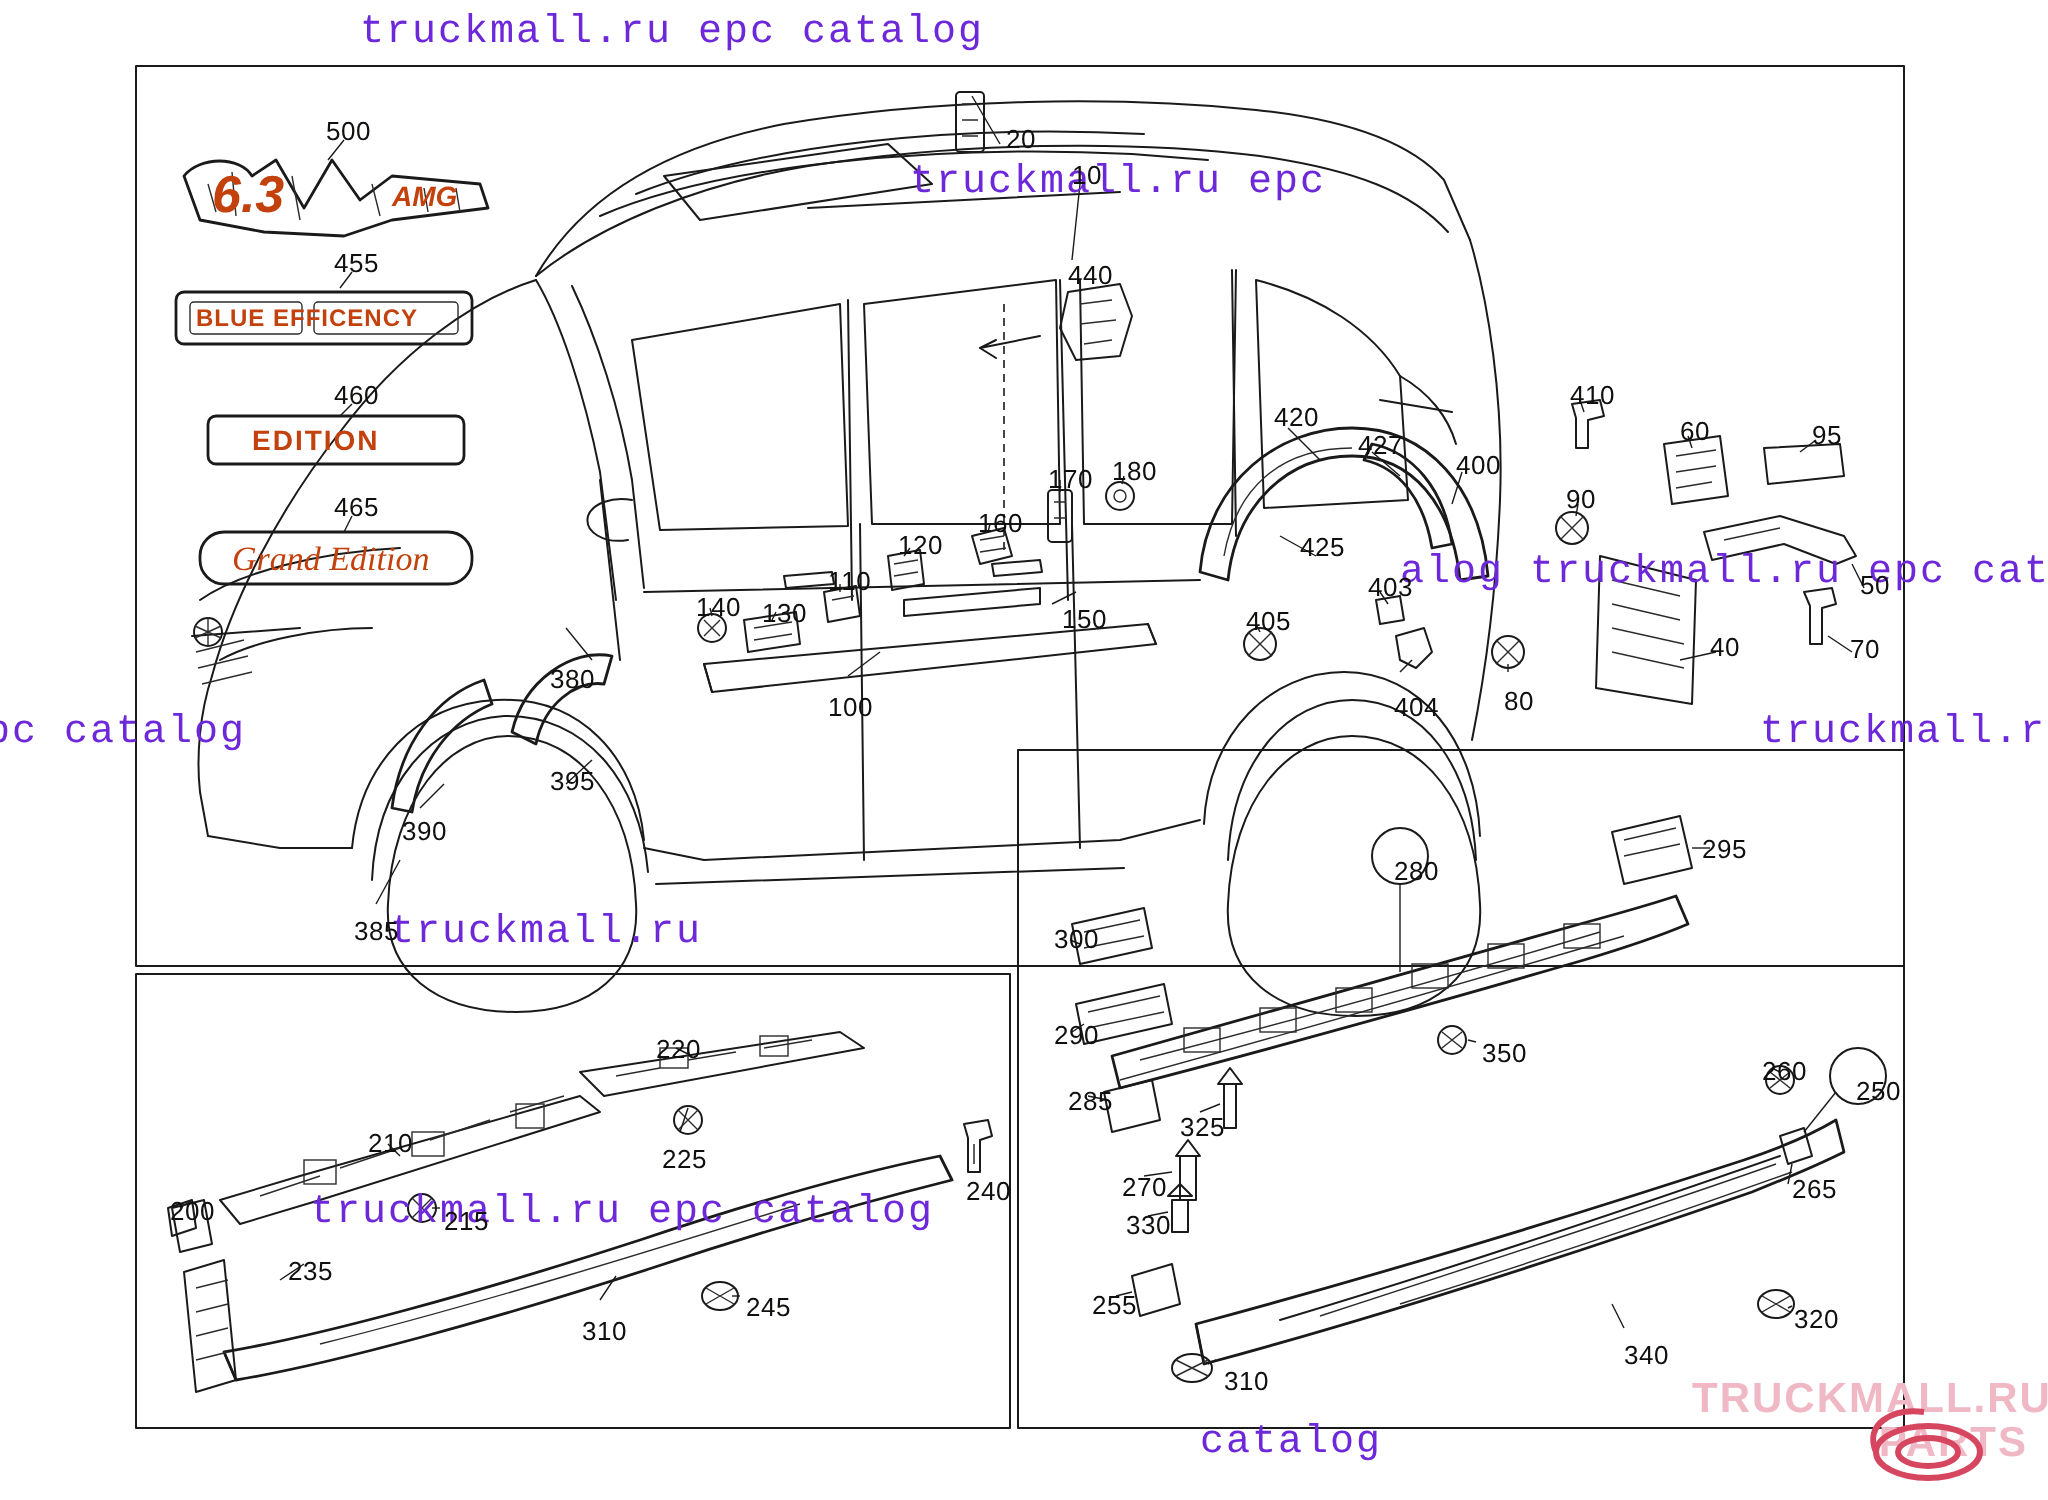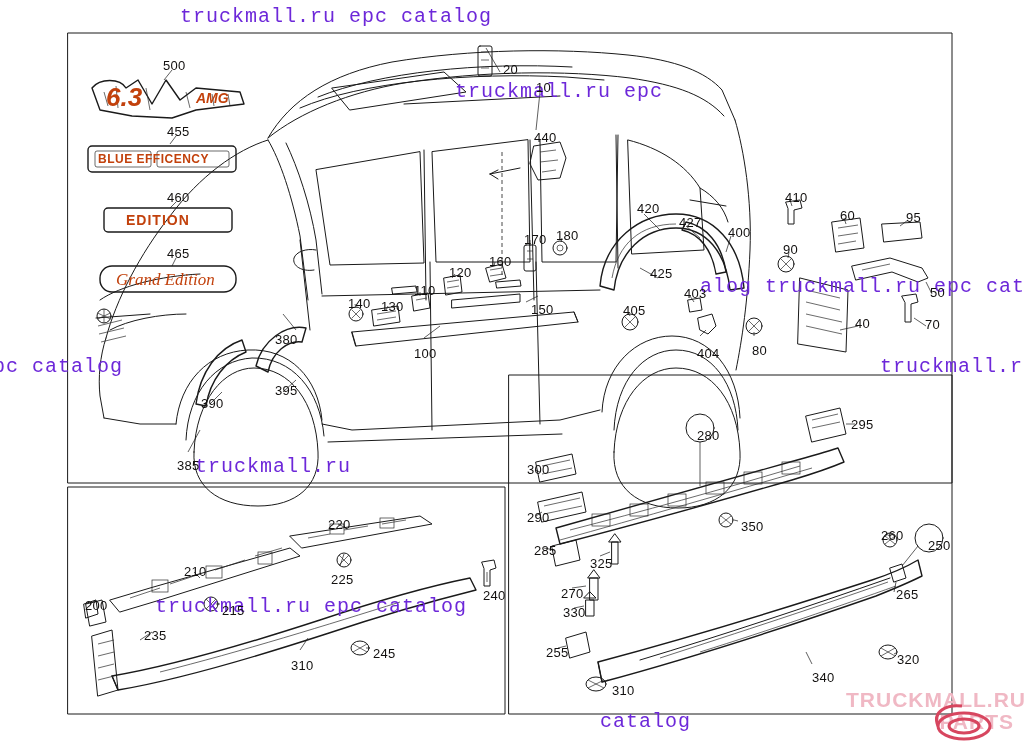--- a/index.html
+++ b/index.html
@@ -429,21 +429,21 @@
     <div class="num" style="left: 414px; top: 283px;">110</div>
     <div class="num" style="left: 381px; top: 299px;">130</div>
     <div class="num" style="left: 348px; top: 296px;">140</div>
     <div class="num" style="left: 531px; top: 302px;">150</div>
     <div class="num" style="left: 414px; top: 346px;">100</div>
     <div class="num" style="left: 275px; top: 304px; margin-top: 28px;">380</div>
     <div class="num" style="left: 623px; top: 303px;">405</div>
     <div class="num" style="left: 697px; top: 346px;">404</div>
     <div class="num" style="left: 752px; top: 343px;">80</div>
     <div class="num" style="left: 275px; top: 383px;">395</div>
-    <div class="num" style="left: 201px; top: 396px;">390</div>
+    <div class="num" style="left: 201px; top: 408px;">390</div>
     <div class="num" style="left: 177px; top: 458px;">385</div>
     <div class="num" style="left: 851px; top: 417px;">295</div>
     <div class="num" style="left: 697px; top: 428px;">280</div>
     <div class="num" style="left: 527px; top: 462px;">300</div>
     <div class="num" style="left: 527px; top: 510px;">290</div>
     <div class="num" style="left: 741px; top: 519px;">350</div>
     <div class="num" style="left: 881px; top: 528px;">260</div>
     <div class="num" style="left: 928px; top: 538px;">250</div>
     <div class="num" style="left: 534px; top: 543px;">285</div>
     <div class="num" style="left: 590px; top: 556px;">325</div>

